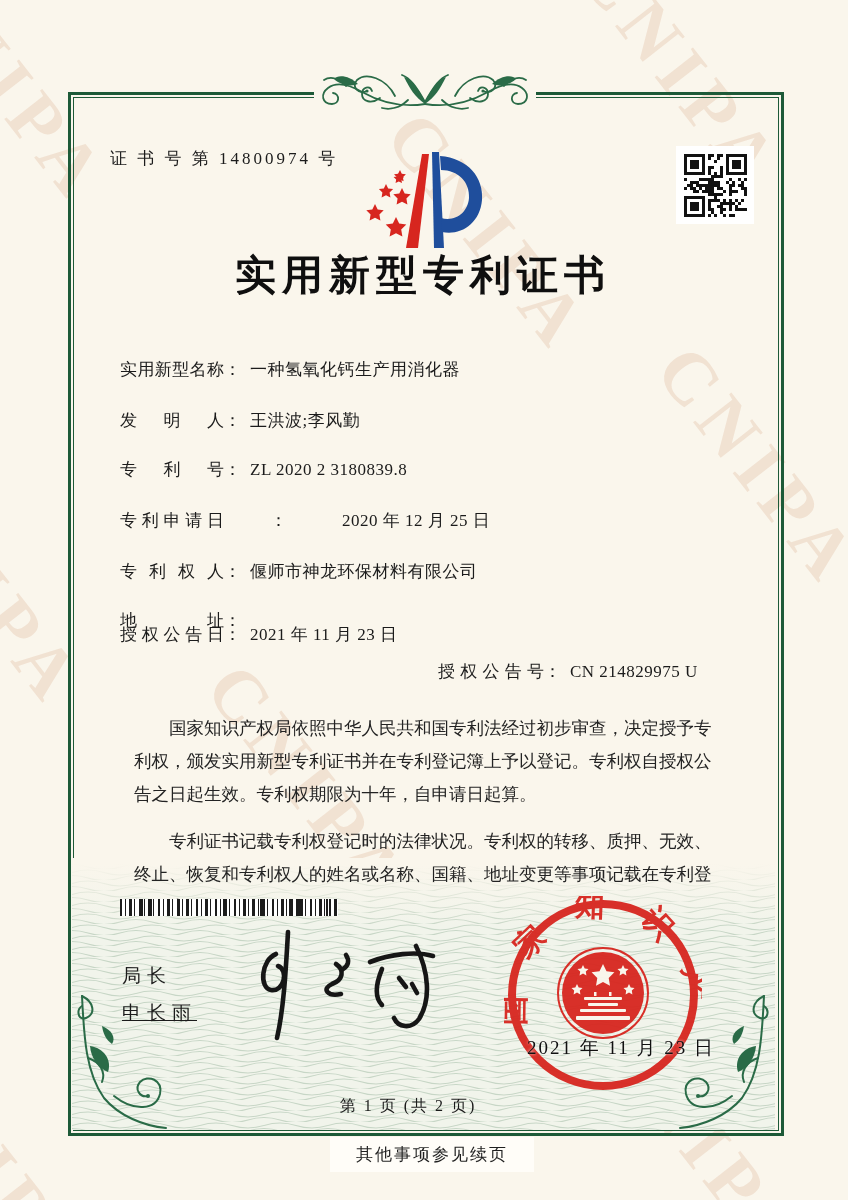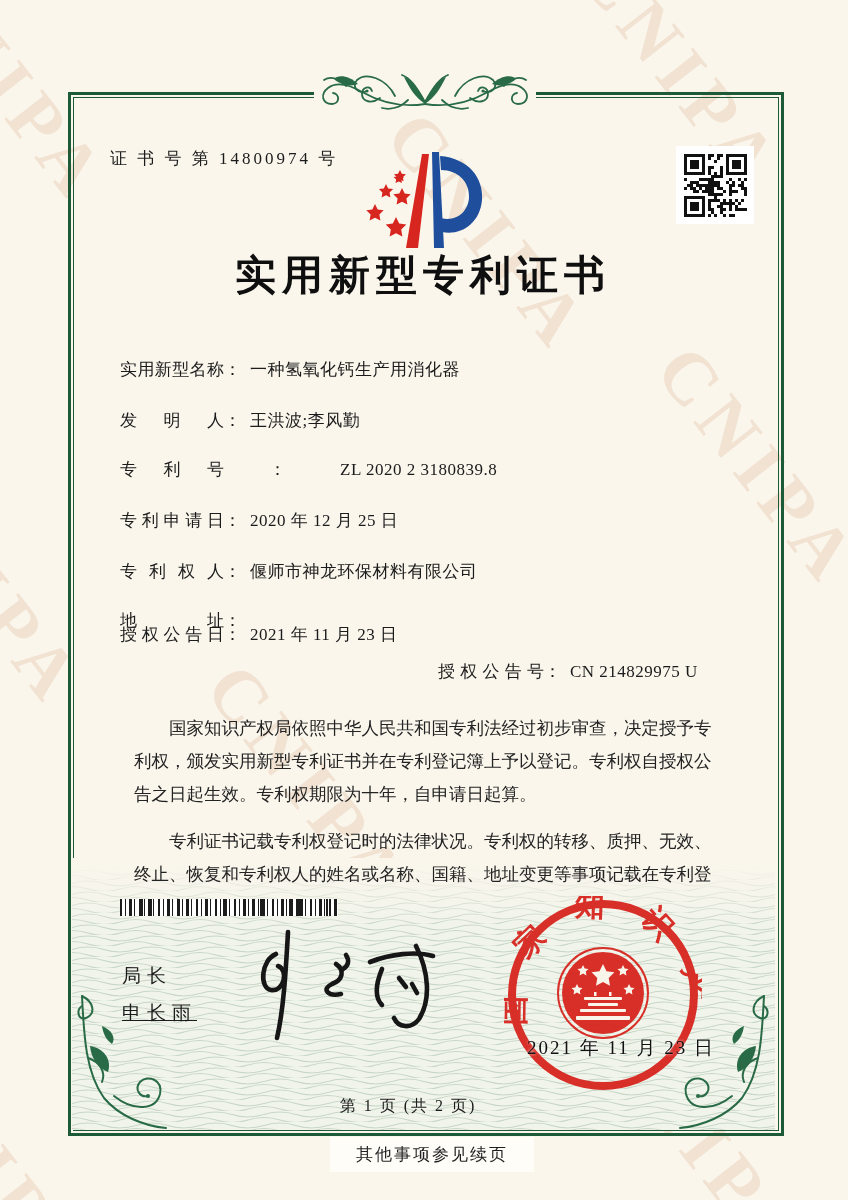--- a/index.html
+++ b/index.html
@@ -401,26 +401,26 @@
     <div class="frow" style="top:358px;">
       <span class="flabel">实用新型名称</span>
         <span class="fcolon">：</span>
       <span class="fval">一种氢氧化钙生产用消化器</span>
     </div>
     <div class="frow" style="top:409px;">
       <span class="flabel">发明人</span>
         <span class="fcolon">：</span>
       <span class="fval">王洪波;李风勤</span>
     </div>
-    <div class="frow" style="top:458px;gap:45px;">
+    <div class="frow" style="top:458px;">
       <span class="flabel">专利号</span>
         <span class="fcolon">：</span>
       <span class="fval">ZL 2020 2 3180839.8</span>
     </div>
-    <div class="frow" style="top:509px;">
+    <div class="frow" style="top:509px;gap:46px;">
       <span class="flabel">专利申请日</span>
         <span class="fcolon">：</span>
       <span class="fval">2020 年 12 月 25 日</span>
     </div>
     <div class="frow" style="top:560px;font-family:Liberation Mono, monospace;">
       <span class="flabel">专利权人</span>
         <span class="fcolon">：</span>
       <span class="fval">偃师市神龙环保材料有限公司</span>
     </div>
     <div class="frow" style="top:609px;">

